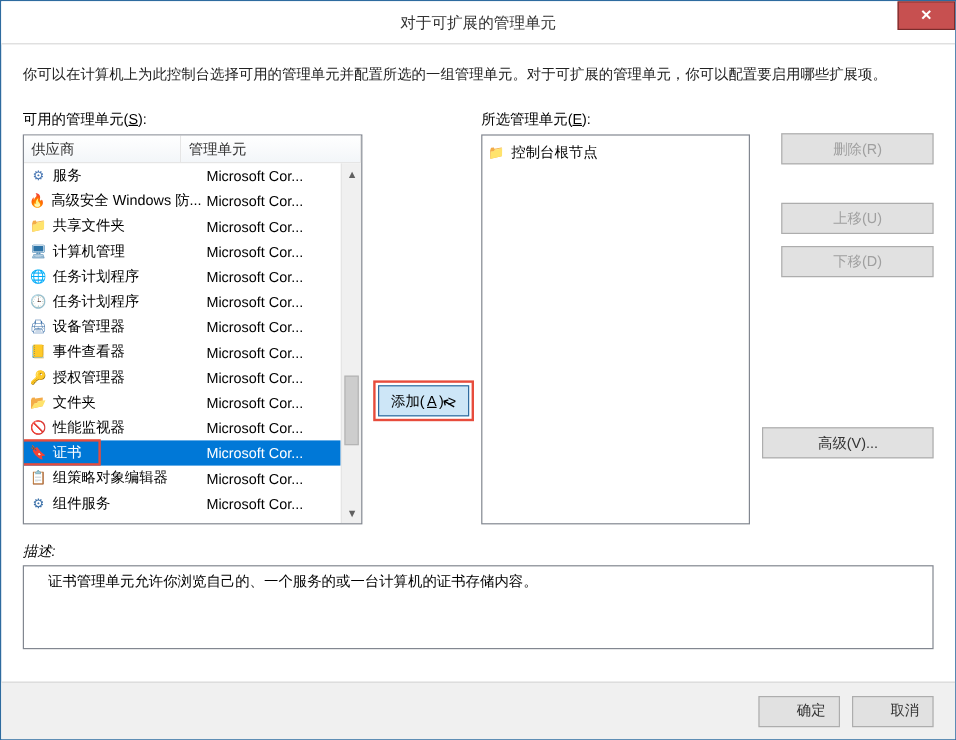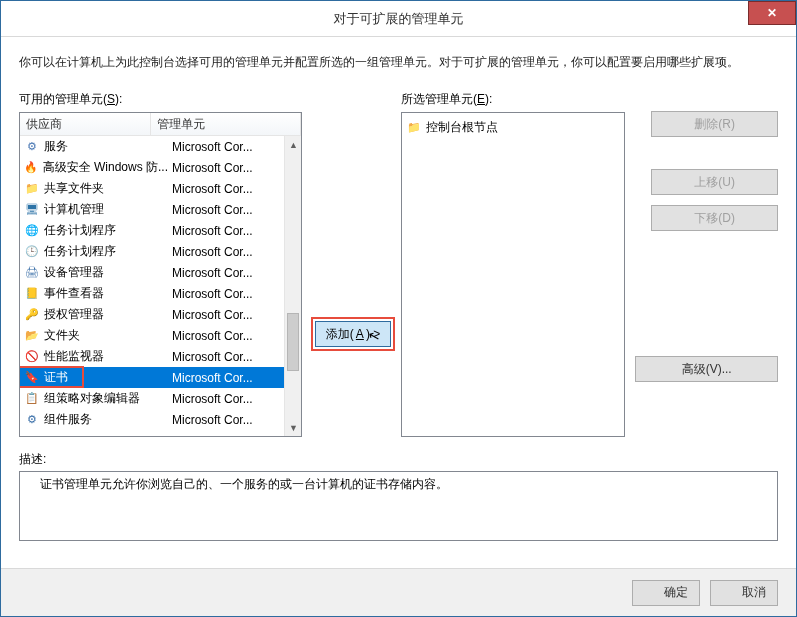--- a/index.html
+++ b/index.html
@@ -35,21 +35,21 @@
   .add-btn { width:76px; height:26px; border:1px solid #2e6b9f; background:#cde6f7; display:flex; align-items:center; justify-content:center; gap:2px; position:relative;}
   .add-btn .cursor { position:absolute; right:10px; top:6px; font-size:14px; transform:rotate(-15deg);}
   .panel-selected { width:228px; }
   .treebox { border:1px solid #828790; background:#fff; height:325px; padding:4px; }
   .tree-item { display:flex; align-items:center; gap:4px; height:20px;}
   .panel-right { width:145px; display:flex; flex-direction:column; gap:10px; padding-top: 20px;}
   .win-btn { height:26px; border:1px solid #adadad; background:#e1e1e1; color:#333; display:flex; align-items:center; justify-content:center; font-size:12px;}
   .win-btn.disabled { color:#a0a0a0;margin-left:16px; }
   .spacer { height:12px; }
   .big-spacer { height:105px;}
-  .section-label { margin-top:14px; margin-bottom:3px;}
+  .section-label { margin-top:14px; margin-bottom:3px;font-style:italic;}
   .descbox { border:1px solid #828790; height:70px; padding:4px 20px; }
   .footer { position:absolute; bottom:0; left:0; right:0; height:48px; background:#f0f0f0; display:flex; align-items:center; justify-content:flex-end; gap:10px; padding:0 18px; border-top:1px solid #d9d9d9;}
   .footer .win-btn { width:68px;padding-left:20px;}
   
   .ic-gear{color:#4a78b4;} .ic-fire{color:#c0392b;} .ic-folder{color:#e6b85c;} .ic-monitor{color:#2c73a7;}
   .ic-globe{color:#2c7a3b;} .ic-clock{color:#7a4a1c;} .ic-printer{color:#3a6fa8;} .ic-event{color:#3a6fa8;}
   .ic-key{color:#b58900;} .ic-block{color:#b03030;} .ic-cert{color:#d49a06;} .ic-group{color:#5a5a8a;} .ic-svc{color:#3a6fa8;} .ic-root{color:#caa23a;}
 </style>
 </head>
 <body>

